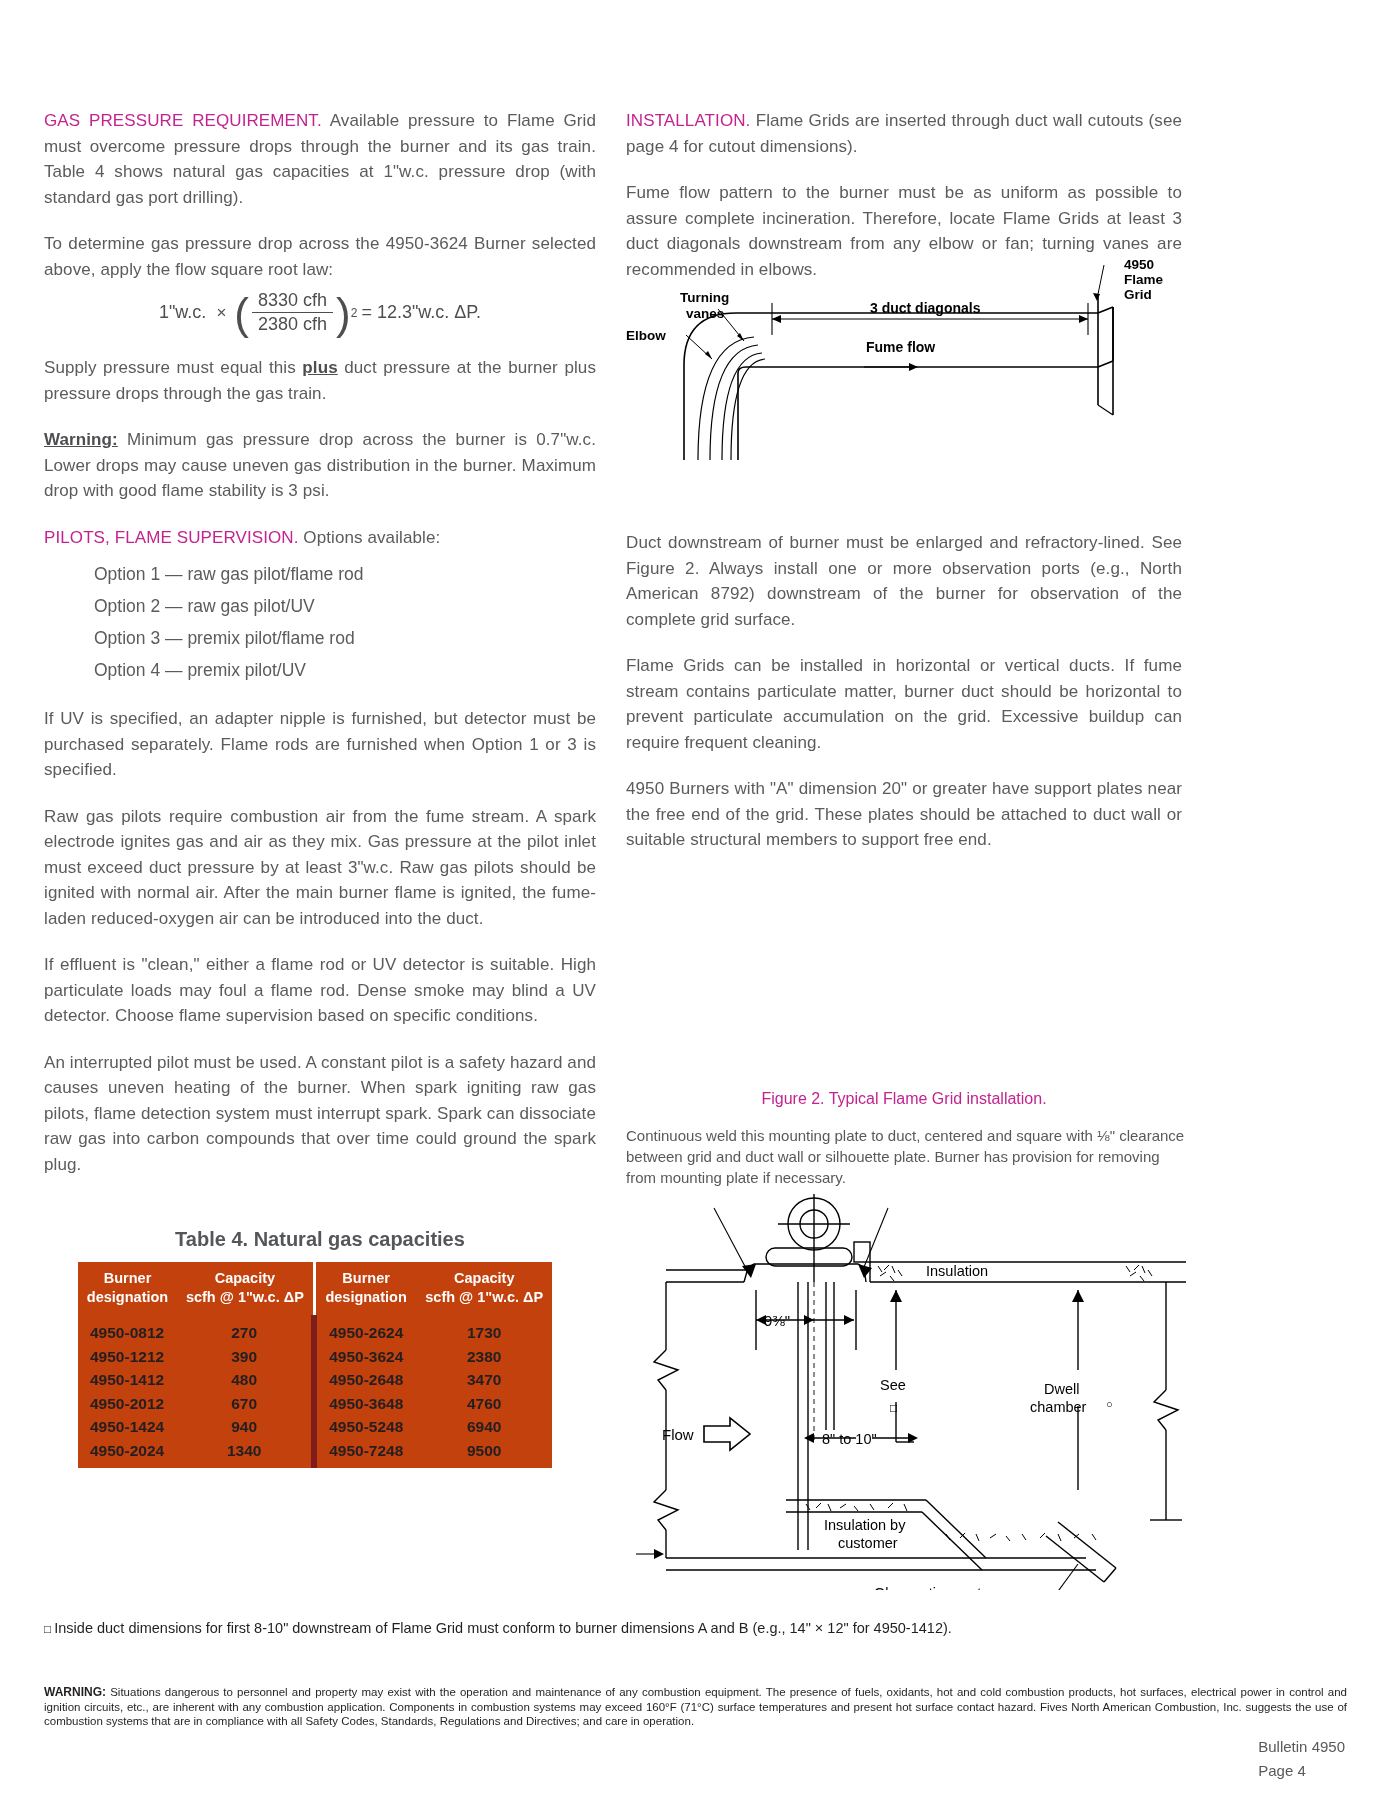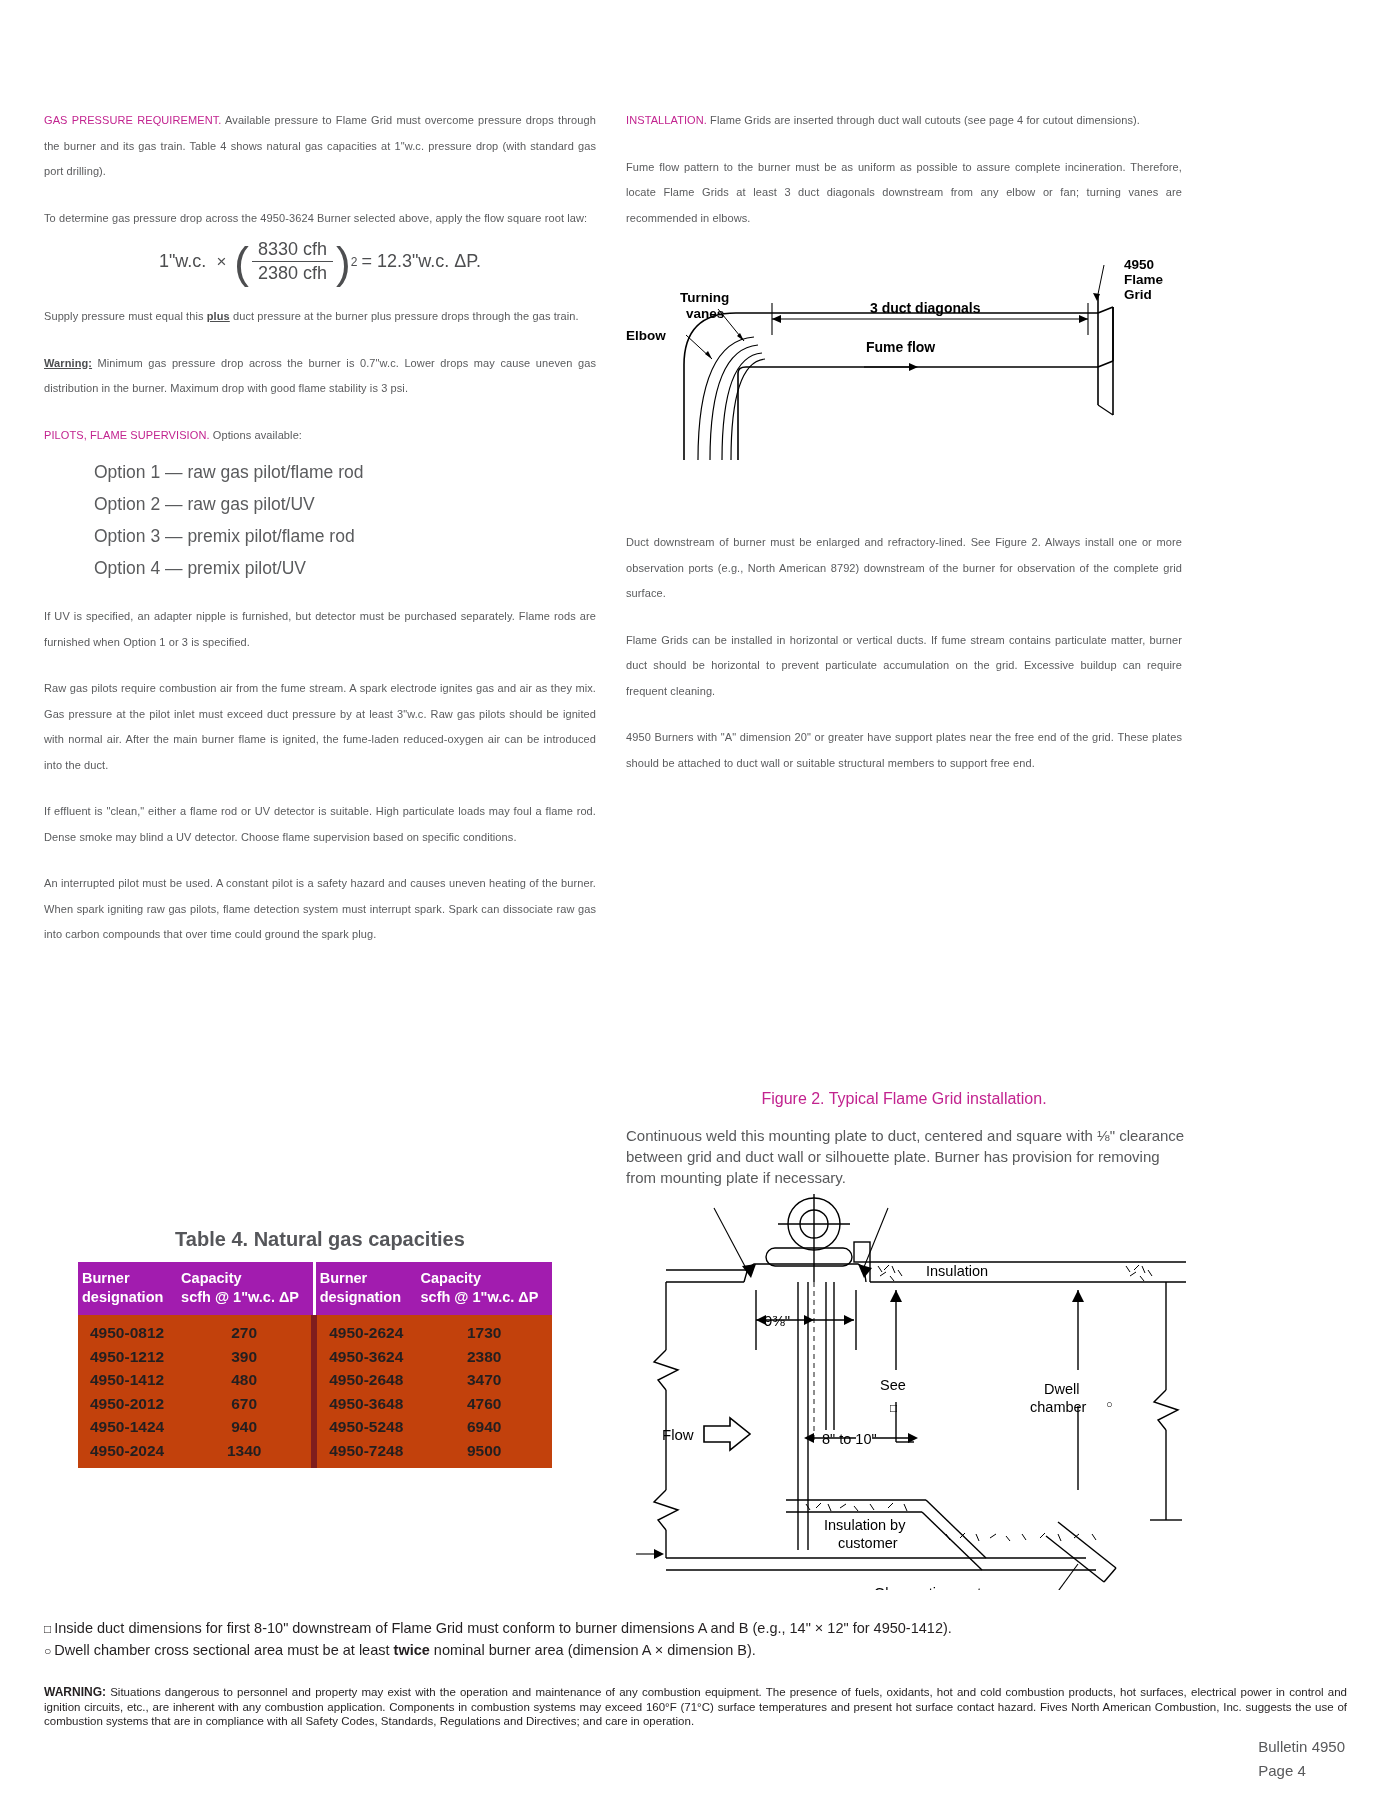--- a/index.html
+++ b/index.html
@@ -12,21 +12,21 @@
     overflow:hidden;
   }
   .page { position:relative; width:1391px; height:1800px; padding:0; }
 
   
   .col { position:absolute; top:108px; }
   .col-left  { left:44px;  width:552px; }
   .col-right { left:626px; width:556px; }
 
   p.body {
-    font-size:11px;
+    font-size:17px;
     line-height:25.5px;
     margin:0 0 21px 0;
     text-align:justify;
     color:#5a5b5d;
     font-weight:300;
     letter-spacing:.1px;
   }
   p.body.tight { margin-bottom:0; }
   .run-head { color:#c2238f; }
   .bold { font-weight:700; color:#4d4e50;text-decoration:underline; }
@@ -56,23 +56,23 @@
   .tbl-title {
     position:absolute; left:44px; top:1228px; width:552px;
     text-align:center; font-size:20px; font-weight:700; color:#55565a;
   }
   table.gas {
     position:absolute; left:78px; top:1262px;
     width:474px; border-collapse:collapse;
     font-size:15px;
   }
   table.gas th {
-    background:#a21caf; color:#ffffff; font-weight:700;
+    background:#c2410c; color:#ffffff; font-weight:700;
     font-size:14.5px; line-height:19px; padding:7px 4px 8px 4px;
-    text-align:left; vertical-align:top;
+    text-align:center; vertical-align:top;
   }
   table.gas th.sep { border-left:3px solid #ffffff; }
   table.gas td { background:#c2410c; color:#231f20; padding:1px 6px; font-size:15.5px; line-height:21.5px; }
   table.gas td.desig { font-weight:700; text-align:left; padding-left:12px; }
   table.gas td.cap   { text-align:center; font-weight:700; }
   table.gas td.sep   { border-left:6px solid #7f1d1d; }
   table.gas tr.first td { padding-top:7px; }
   table.gas tr.last  td { padding-bottom:7px; }
 
   
@@ -382,21 +382,20 @@
       <text x="198" y="340" font-size="14.5">Insulation by</text>
       <text x="212" y="358" font-size="14.5">customer</text>
       <text x="-92" y="368" font-size="14.5">Steel duct</text>
       <text x="-72" y="386" font-size="14.5">wall</text>
       <text x="248" y="408" font-size="14.5">Observation port</text>
     </svg>
   </div>
 
   <div class="footnotes">
     <div class="fn"><span class="mark">□</span><span>Inside duct dimensions for first 8-10" downstream of Flame Grid must conform to burner dimensions A and B (e.g., 14" × 12" for 4950-1412).</span></div>
-    <div class="fn"><span class="mark">○</span><span>Dwell chamber cross sectional area must be at least </span><b>twice</b><span> nominal burner area (dimension A × dimension B).</span></div>
   </div>
 
   <div class="warn"><b>WARNING:</b><span> Situations dangerous to personnel and property may exist with the operation and maintenance of any combustion equipment. The presence of fuels, oxidants, hot and cold combustion products, hot surfaces, electrical power in control and ignition circuits, etc., are inherent with any combustion application. Components in combustion systems may exceed 160°F (71°C) surface temperatures and present hot surface contact hazard. Fives North American Combustion, Inc. suggests the use of combustion systems that are in compliance with all Safety Codes, Standards, Regulations and Directives; and care in operation.</span></div>
 
   <div class="bull">
     <div>Bulletin 4950</div>
     <div>Page 4</div>
   </div>
 
 </div>

